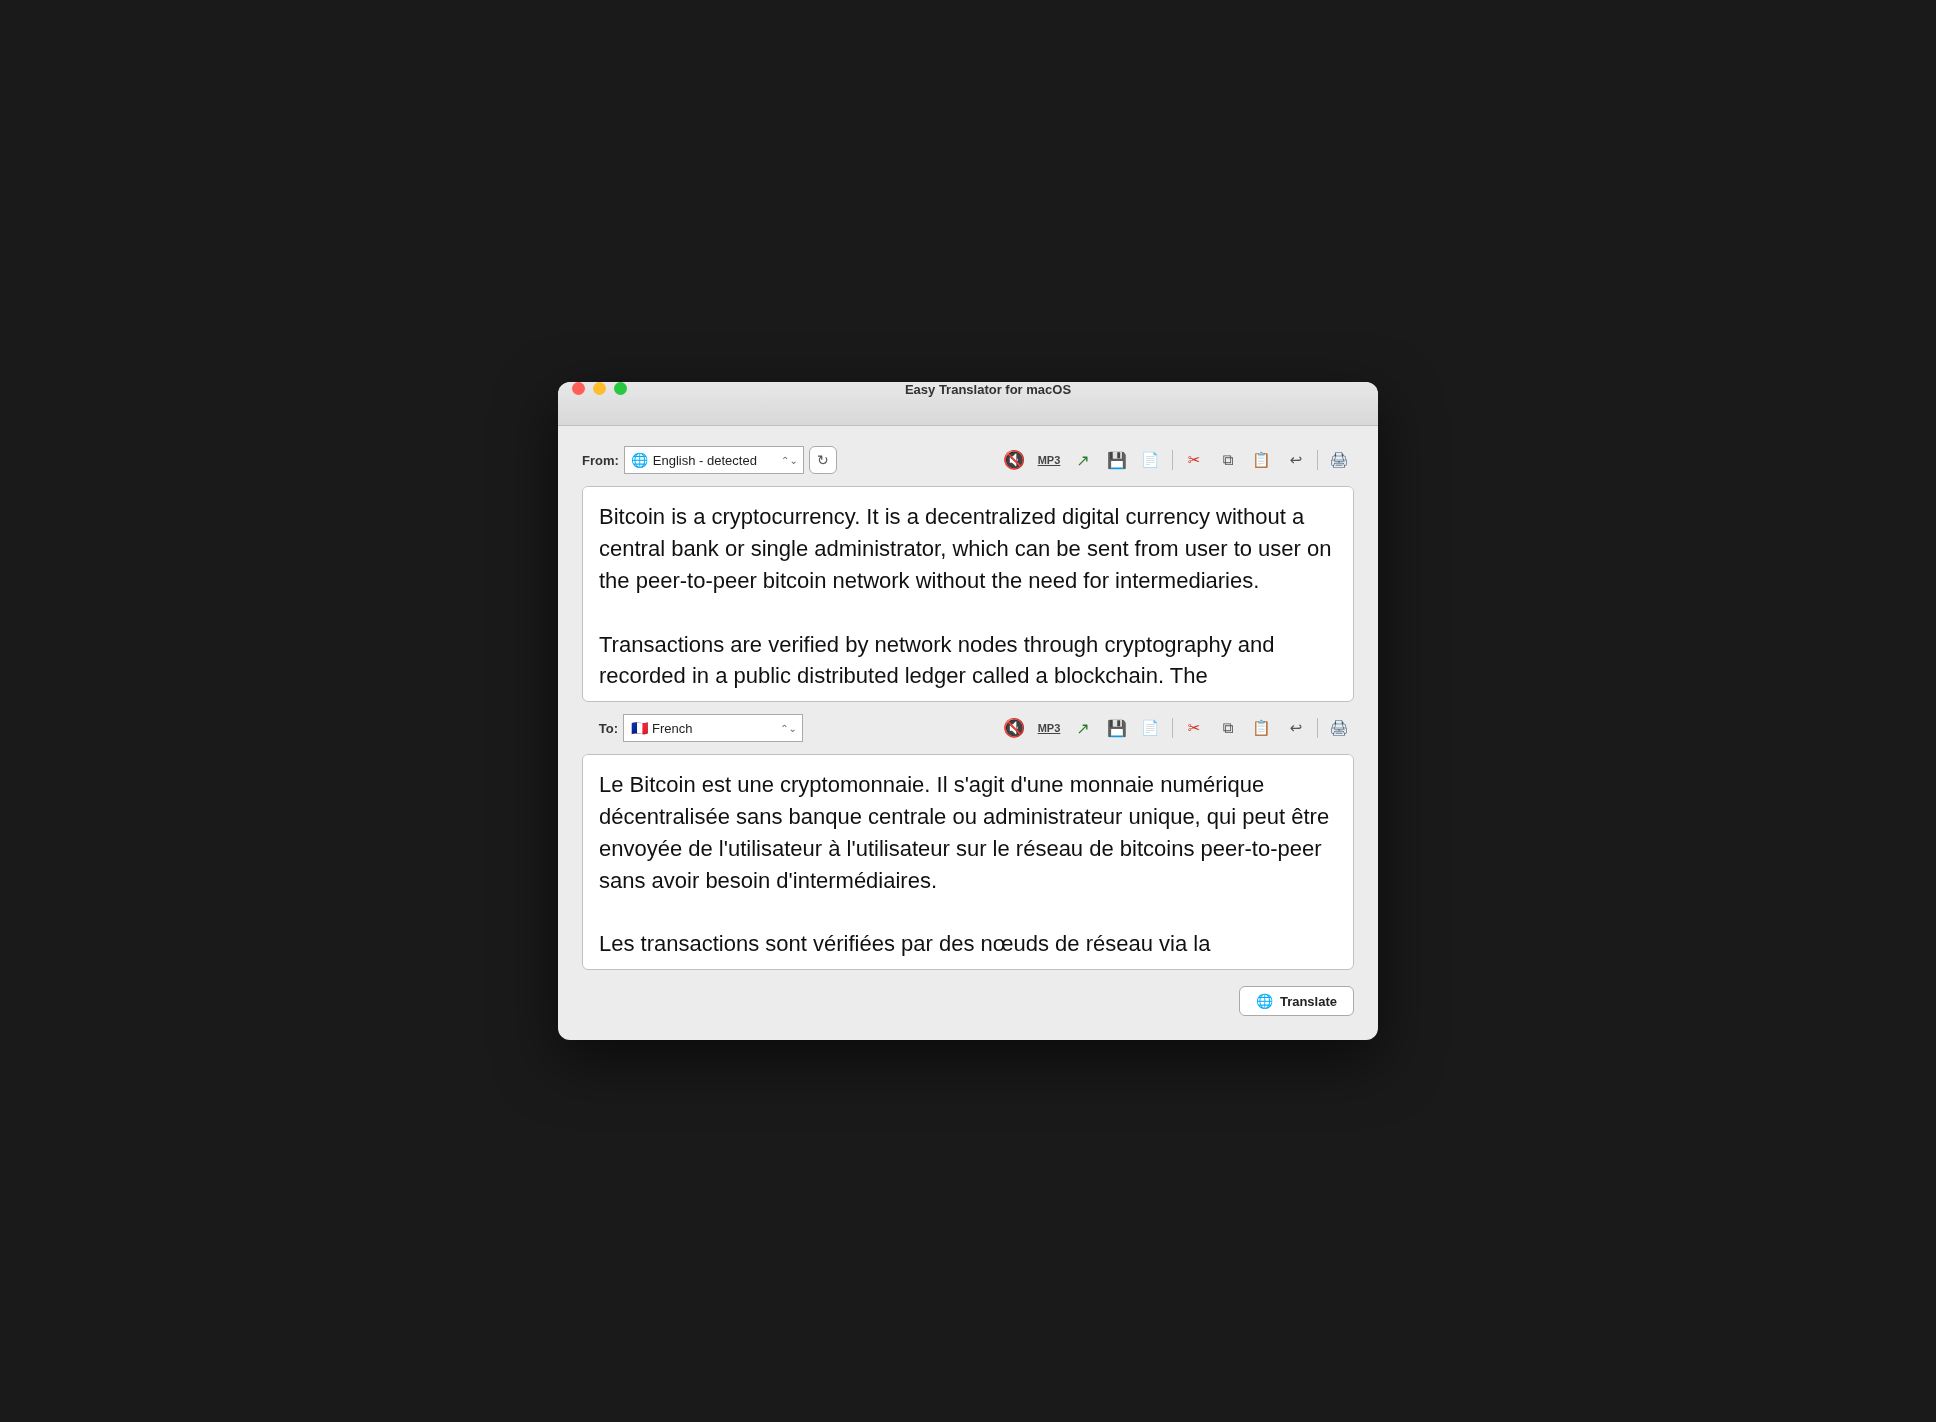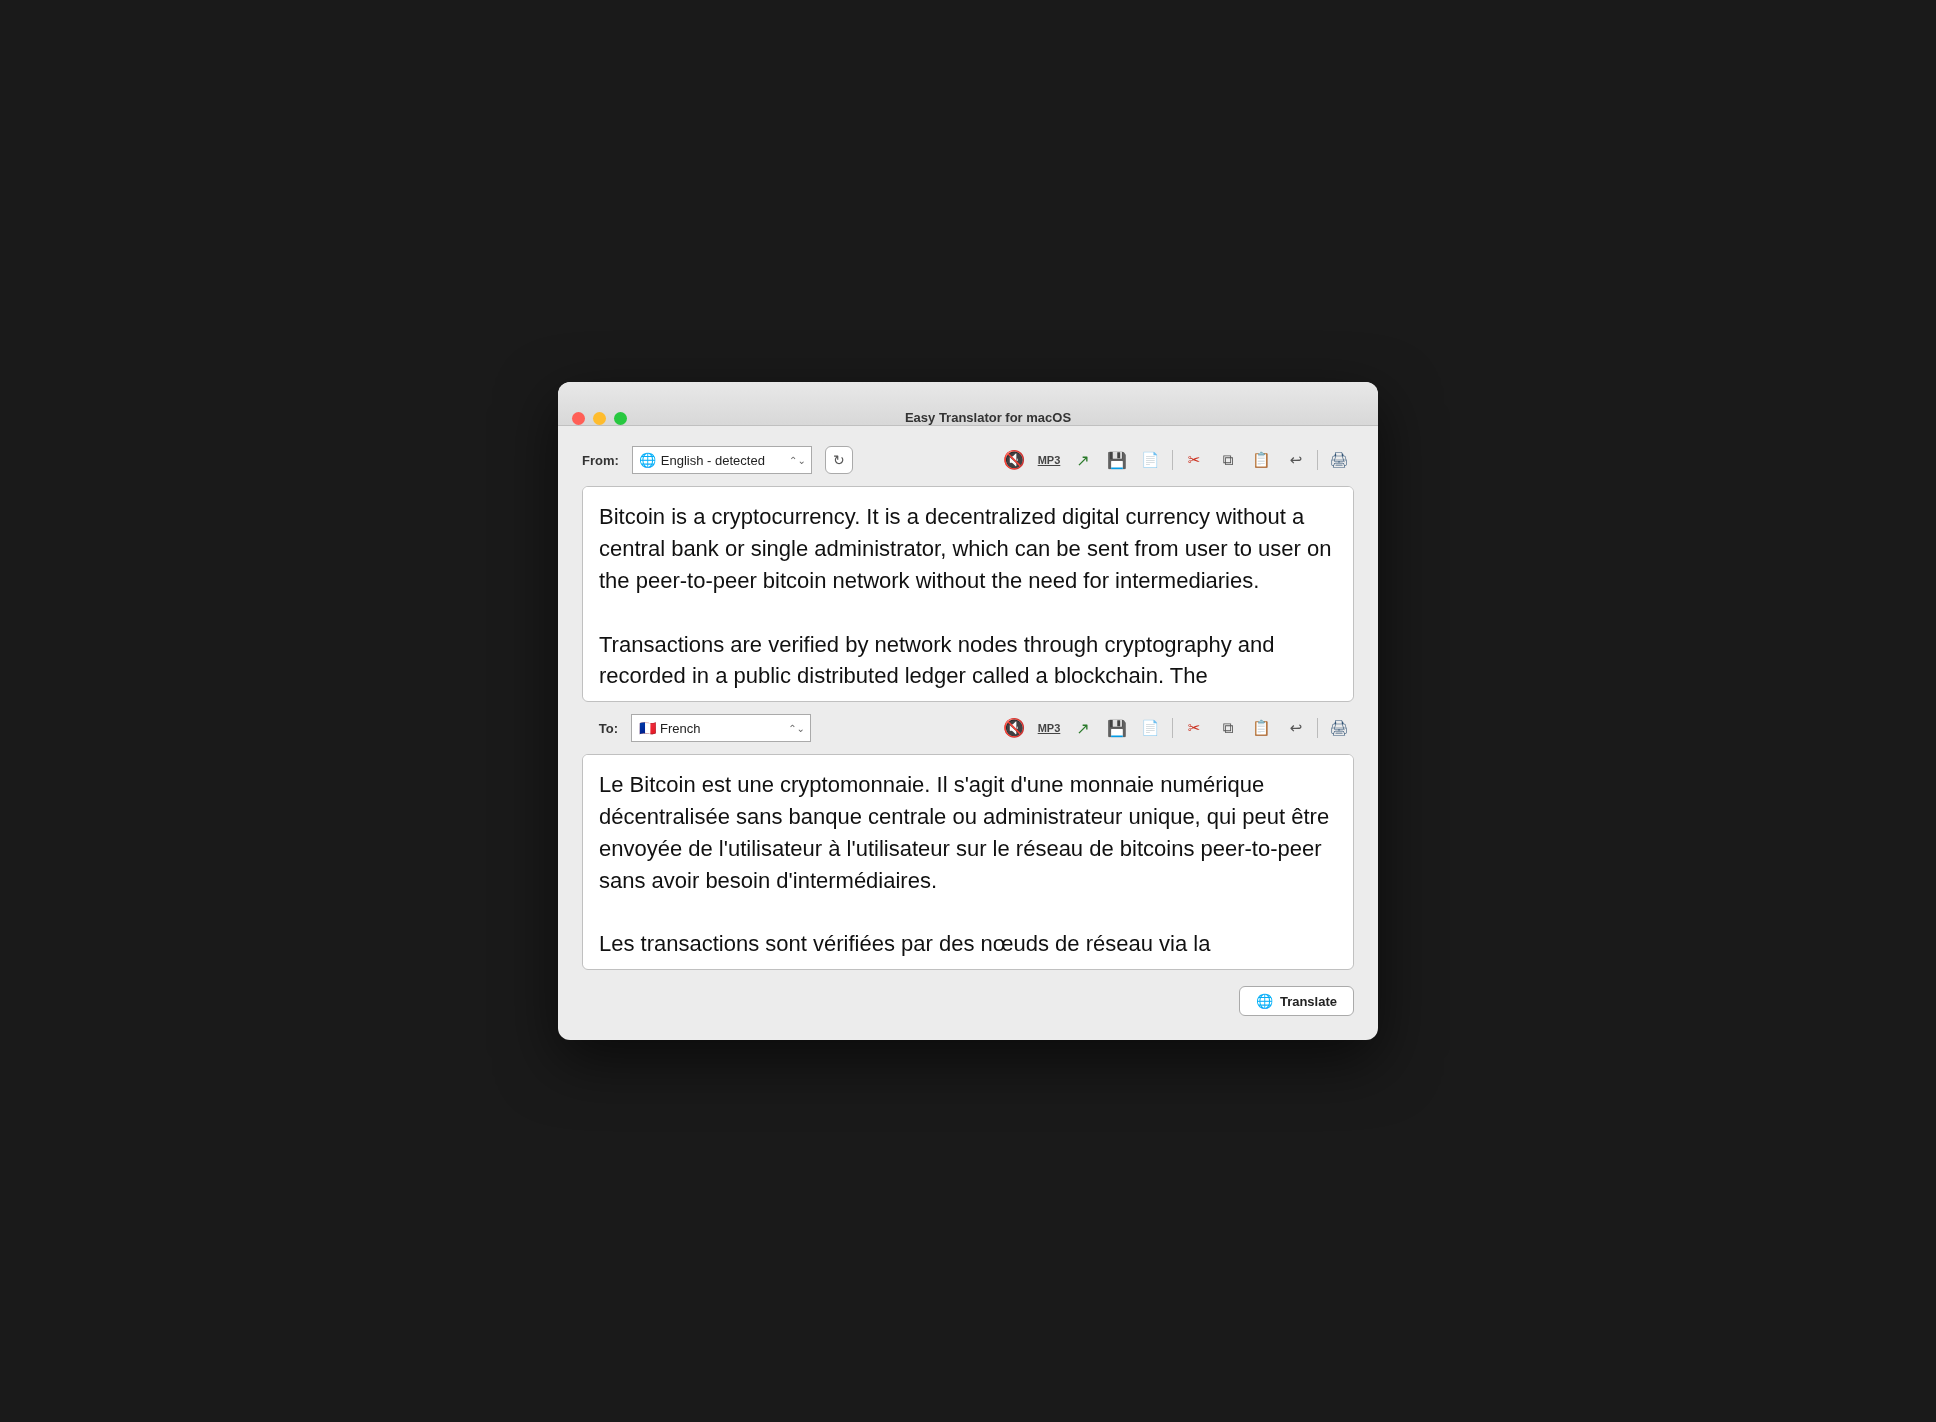--- a/index.html
+++ b/index.html
@@ -18,21 +18,21 @@
       border-radius: 12px;
       width: 820px;
       box-shadow: 0 20px 60px rgba(0,0,0,0.6);
       overflow: hidden;
     }
 
     .titlebar {
       background: linear-gradient(to bottom, #e8e8e8, #d8d8d8);
       height: 44px;
       display: flex;
-      align-items: flex-end;
+      align-items: flex-start;
       justify-content: center;
       position: relative;
       border-bottom: 1px solid #c0c0c0;
       border-radius: 12px 12px 0 0;
       padding-left: 40px;
     }
 
     .window-controls {
       position: absolute;
       left: 14px;
@@ -62,21 +62,21 @@
     .window-body {
       padding: 20px 24px 24px;
       display: flex;
       flex-direction: column;
       gap: 12px;
     }
 
     .toolbar-row {
       display: flex;
       align-items: center;
-      gap: 13px;
+      gap: 5px;
     }
 
     .toolbar-label {
       font-size: 13px;
       font-weight: 700;
       color: #333;
       min-width: 36px;
       text-align: right;
     }
 

